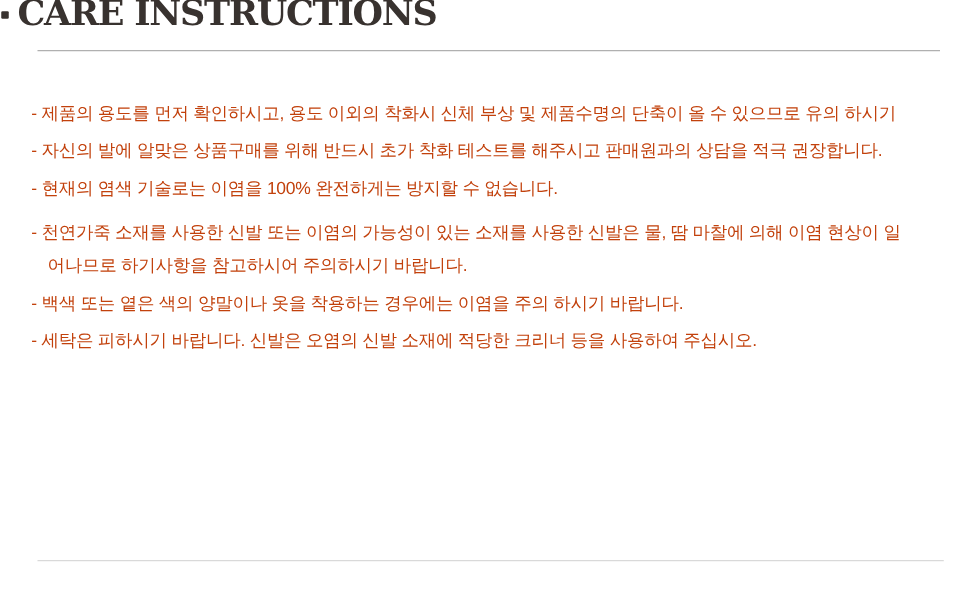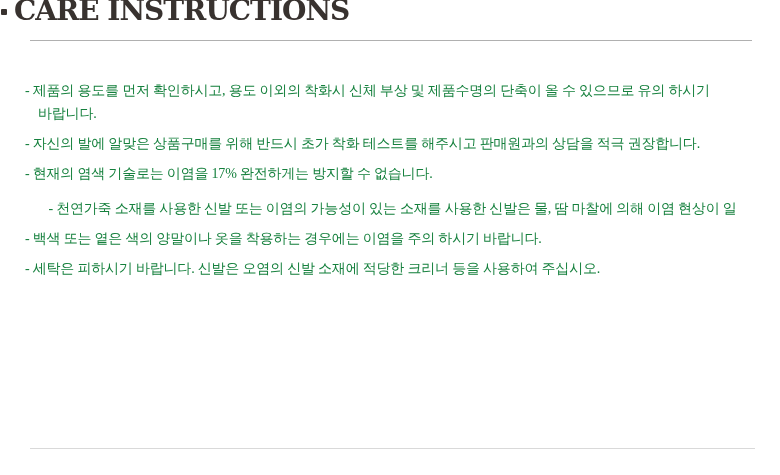--- a/index.html
+++ b/index.html
@@ -57,62 +57,60 @@
   }
   .care-list {
     position: absolute;
     left: 25px;
     top: 79px;
     width: 735px;
   }
   .care-item {
     font-size: 14px;
     line-height: 23px;
-    color: #15803d;
+    color: #c2410c;
     letter-spacing: -0.2px;
     margin-bottom: 7px;
-    font-family: Liberation Serif, serif;
   }
   .care-item .line {
     white-space: nowrap;
   }
   .care-item .line.wrap {
     padding-left: 13px;
   }
   .care-item.extra-gap {
     margin-top: 12px;
-    text-align: center;
   }
   .care-item.wide-lines .line.wrap {
     margin-top: 4px;
   }
 </style>
 </head>
 <body>
 
 <div class="page-header">
   <span class="title-bullet"></span>
   <h1 class="page-title">CARE INSTRUCTIONS</h1>
 </div>
 
 <div class="divider-top"></div>
 
 <div class="care-list">
     <div class="care-item">
       <div class="line first">- 제품의 용도를 먼저 확인하시고, 용도 이외의 착화시 신체 부상 및 제품수명의 단축이 올 수 있으므로 유의 하시기</div>
-      <div class="line wrap">바랍니다.</div>
     </div>
     <div class="care-item">
       <div class="line first">- 자신의 발에 알맞은 상품구매를 위해 반드시 초가 착화 테스트를 해주시고 판매원과의 상담을 적극 권장합니다.</div>
     </div>
     <div class="care-item">
-      <div class="line first">- 현재의 염색 기술로는 이염을 17% 완전하게는 방지할 수 없습니다.</div>
+      <div class="line first">- 현재의 염색 기술로는 이염을 100% 완전하게는 방지할 수 없습니다.</div>
     </div>
     <div class="care-item extra-gap wide-lines">
       <div class="line first">- 천연가죽 소재를 사용한 신발 또는 이염의 가능성이 있는 소재를 사용한 신발은 물, 땀 마찰에 의해 이염 현상이 일</div>
+      <div class="line wrap">어나므로 하기사항을 참고하시어 주의하시기 바랍니다.</div>
     </div>
     <div class="care-item">
       <div class="line first">- 백색 또는 옅은 색의 양말이나 옷을 착용하는 경우에는 이염을 주의 하시기 바랍니다.</div>
     </div>
     <div class="care-item">
       <div class="line first">- 세탁은 피하시기 바랍니다. 신발은 오염의 신발 소재에 적당한 크리너 등을 사용하여 주십시오.</div>
     </div>
   </div>
 
 <div class="divider-bottom"></div>

